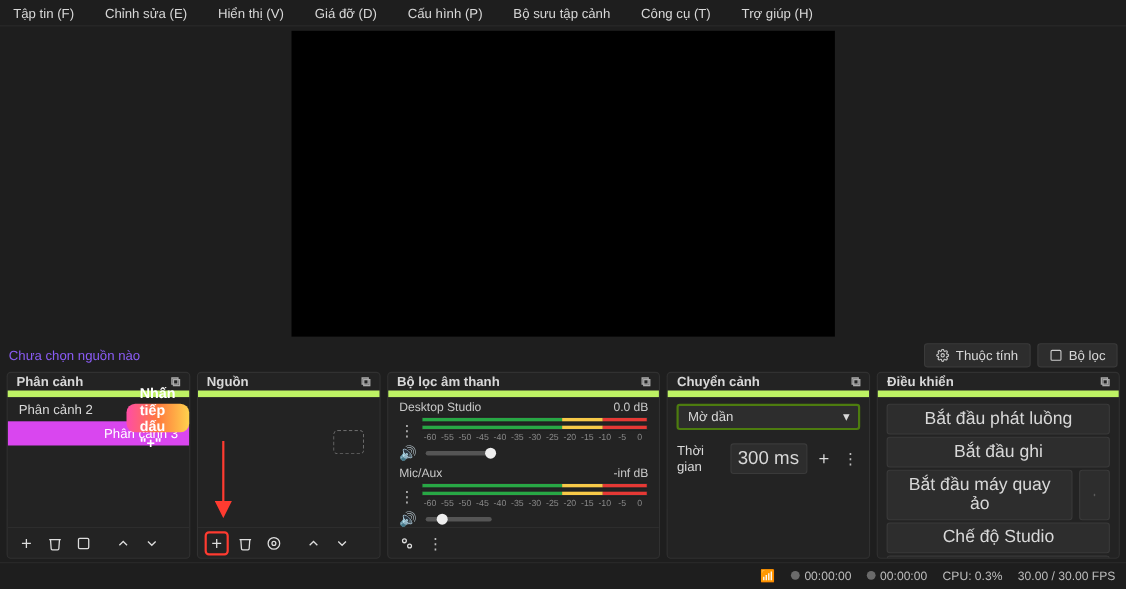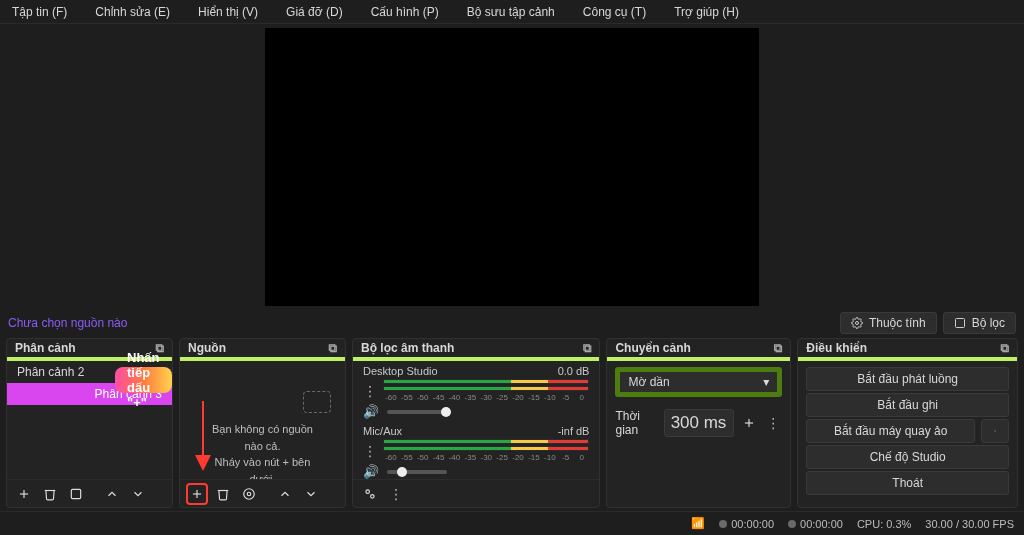--- a/index.html
+++ b/index.html
@@ -6,21 +6,21 @@
 body { background: #1e1e1e; color: #d8d8d8; width: 1024px; height: 535px; overflow: hidden; font-size: 12px; display: flex; flex-direction: column; }
 .menubar { display: flex; align-items: center; height: 24px; padding: 0 4px; gap: 12px; border-bottom: 1px solid #2a2a2a; }
 .menubar .item { padding: 2px 8px; cursor: default; font-size: 12px; }
 .preview-row { display: flex; justify-content: center; padding: 4px 0 2px; }
 .preview { width: 494px; height: 278px; background: #000; }
 .source-toolbar { display: flex; align-items: center; height: 30px; padding: 0 8px; gap: 6px; }
 .st-label { font-size: 12px; color: #8b5cf6; }
 .st-btn { background: #2d2d2d; border: 1px solid #3a3a3a; padding: 3px 10px; border-radius: 3px; display: flex; align-items: center; gap: 6px; font-size: 12px; }
 .docks { display: flex; gap: 6px; padding: 0 6px; height: 170px; }
 .dock { background: #232323; border: 1px solid #313131; border-radius: 4px; display: flex; flex-direction: column; position: relative; }
-.dock-header { display: flex; align-items: center; justify-content: space-between; height: 22px; padding: 0 8px; font-weight: 600; font-size: 12px; border-bottom: 4px solid #bef264; }
+.dock-header { display: flex; align-items: center; justify-content: space-between; height: 22px; padding: 0 8px; font-weight: 600; font-size: 12px; border-bottom: 6px solid #bef264; }
 .dock-body { flex: 1; position: relative; overflow: hidden; }
 .dock-footer { display: flex; align-items: center; gap: 4px; height: 28px; padding: 0 6px; border-top: 1px solid #2d2d2d; }
 .ico-btn { width: 22px; height: 22px; display: flex; align-items: center; justify-content: center; border-radius: 3px; cursor: pointer; }
 .scene-list .row { padding: 4px 10px; font-size: 12px; }
 .scene-list .row.selected { background: #d946ef; color: #fff; text-align: right; }
 .callout { position: absolute; left: 108px; top: 28px; height: 26px; padding: 0 12px; display: flex; align-items: center; border-radius: 8px; font-weight: 700; font-size: 13px; color: #fff; background: linear-gradient(90deg,#ff4da6 0%,#ff7a3d 50%,#ffd24d 100%); z-index: 5; }
 .arrow { position: absolute; left: 188px; top: 62px; z-index: 5; }
 .sources-empty { position: absolute; left: 0; right: 0; top: 60px; text-align: center; font-size: 11px; color: #bfbfbf; line-height: 1.5; padding: 0 22px; }
 .dashed-box { position: absolute; right: 14px; top: 30px; width: 28px; height: 22px; border: 1px dashed #6a6a6a; border-radius: 4px; }
 .add-highlight { border: 2px solid #ff3b30; border-radius: 4px; }
@@ -34,23 +34,23 @@
 .meter-bar .g2 { background: #f7c948; width: 18%; height: 100%; }
 .meter-bar .g3 { background: #e53935; width: 20%; height: 100%; }
 .meter-scale { display: flex; font-size: 8px; color: #888; margin-top: 1px; }
 .meter-scale span { flex: 1; text-align: center; }
 .mixer-ctrl { display: flex; align-items: center; gap: 8px; margin-top: 2px; }
 .vol-icon { font-size: 13px; }
 .slider { width: 60px; height: 4px; background: #555; border-radius: 2px; position: relative; }
 .slider .knob { position: absolute; right: -4px; top: -3px; width: 10px; height: 10px; background: #eee; border-radius: 50%; }
 .slider.low .knob { right: 40px; }
 .trans-row { display: flex; align-items: center; gap: 6px; padding: 6px 8px; }
-.trans-select { flex: 1; background: #2d2d2d; border: 5px solid #4d7c0f; border-radius: 3px; padding: 3px 8px; display: flex; justify-content: space-between; align-items: center; font-size: 12px; }
+.trans-select { flex: 1; background: #2d2d2d; border: 2px solid #4d7c0f; border-radius: 3px; padding: 3px 8px; display: flex; justify-content: space-between; align-items: center; font-size: 12px; }
 .trans-input { width: 70px; background: #2d2d2d; border: 1px solid #3a3a3a; border-radius: 3px; padding: 3px 6px; color: #d8d8d8; font-size: 17px; }
-.ctrl-btn { background: #2d2d2d; border: 1px solid #3a3a3a; border-radius: 3px; padding: 4px 12px; font-size: 12px; text-align: center; margin: 2px 8px; }
+.ctrl-btn { background: #2d2d2d; border: 1px solid #3a3a3a; border-radius: 3px; padding: 4px 12px; font-size: 16px; text-align: center; margin: 2px 8px; }
 .ctrl-row { display: flex; gap: 6px; margin: 2px 8px; }
 .ctrl-row .ctrl-btn { margin: 0; flex: 1; }
 .ctrl-row .gear { width: 28px; flex: none; display: flex; align-items: center; justify-content: center; }
 .statusbar { height: 24px; display: flex; align-items: center; justify-content: flex-end; gap: 14px; padding: 0 10px; font-size: 11px; color: #bdbdbd; border-top: 1px solid #2a2a2a; margin-top: auto; }
 .status-dot { width: 8px; height: 8px; border-radius: 50%; background: #6a6a6a; display: inline-block; margin-right: 4px; }
 .dock .pop-icon { font-size: 12px; color: #aaa; }
 .spacer { flex: 1; }
 svg { display: block; }
 </style>
 </head>
@@ -145,25 +145,20 @@
     </div>
   </div>
 
   <div class="dock" style="width:168px">
     <div class="dock-header">
       <span>Nguồn</span>
       <span class="pop-icon">⧉</span>
     </div>
     <div class="dock-body">
       <div class="dashed-box"></div>
-      <div class="sources-empty">
-        <div>Bạn không có nguồn nào cả.</div>
-        <div>Nháy vào nút + bên dưới,</div>
-
-      </div>
     </div>
     <div class="dock-footer">
       <div class="ico-btn add-highlight">
           <svg width="14" height="14" viewBox="0 0 24 24" stroke="#ddd" stroke-width="2">
             <line x1="12" y1="5" x2="12" y2="19"></line>
             <line x1="5" y1="12" x2="19" y2="12"></line>
           </svg>
         </div>
       <div class="ico-btn">
           <svg width="14" height="14" viewBox="0 0 24 24" stroke="#ddd" stroke-width="2" fill="none">

